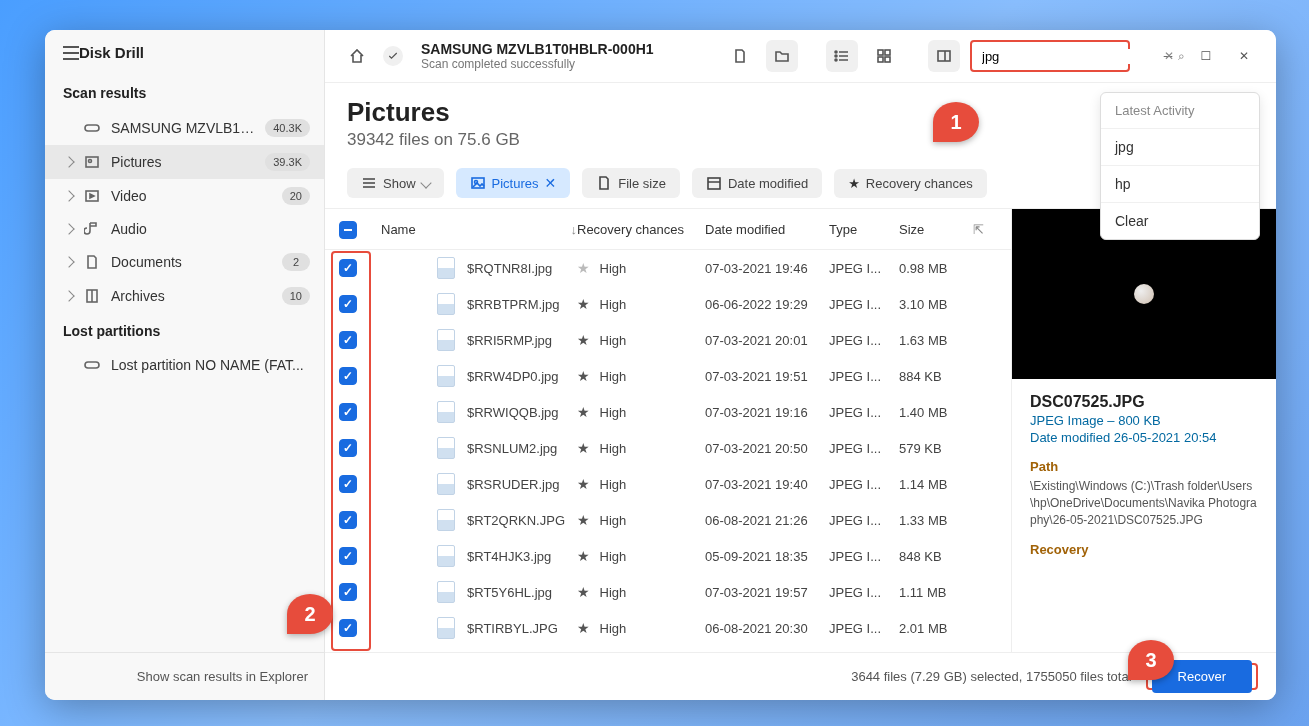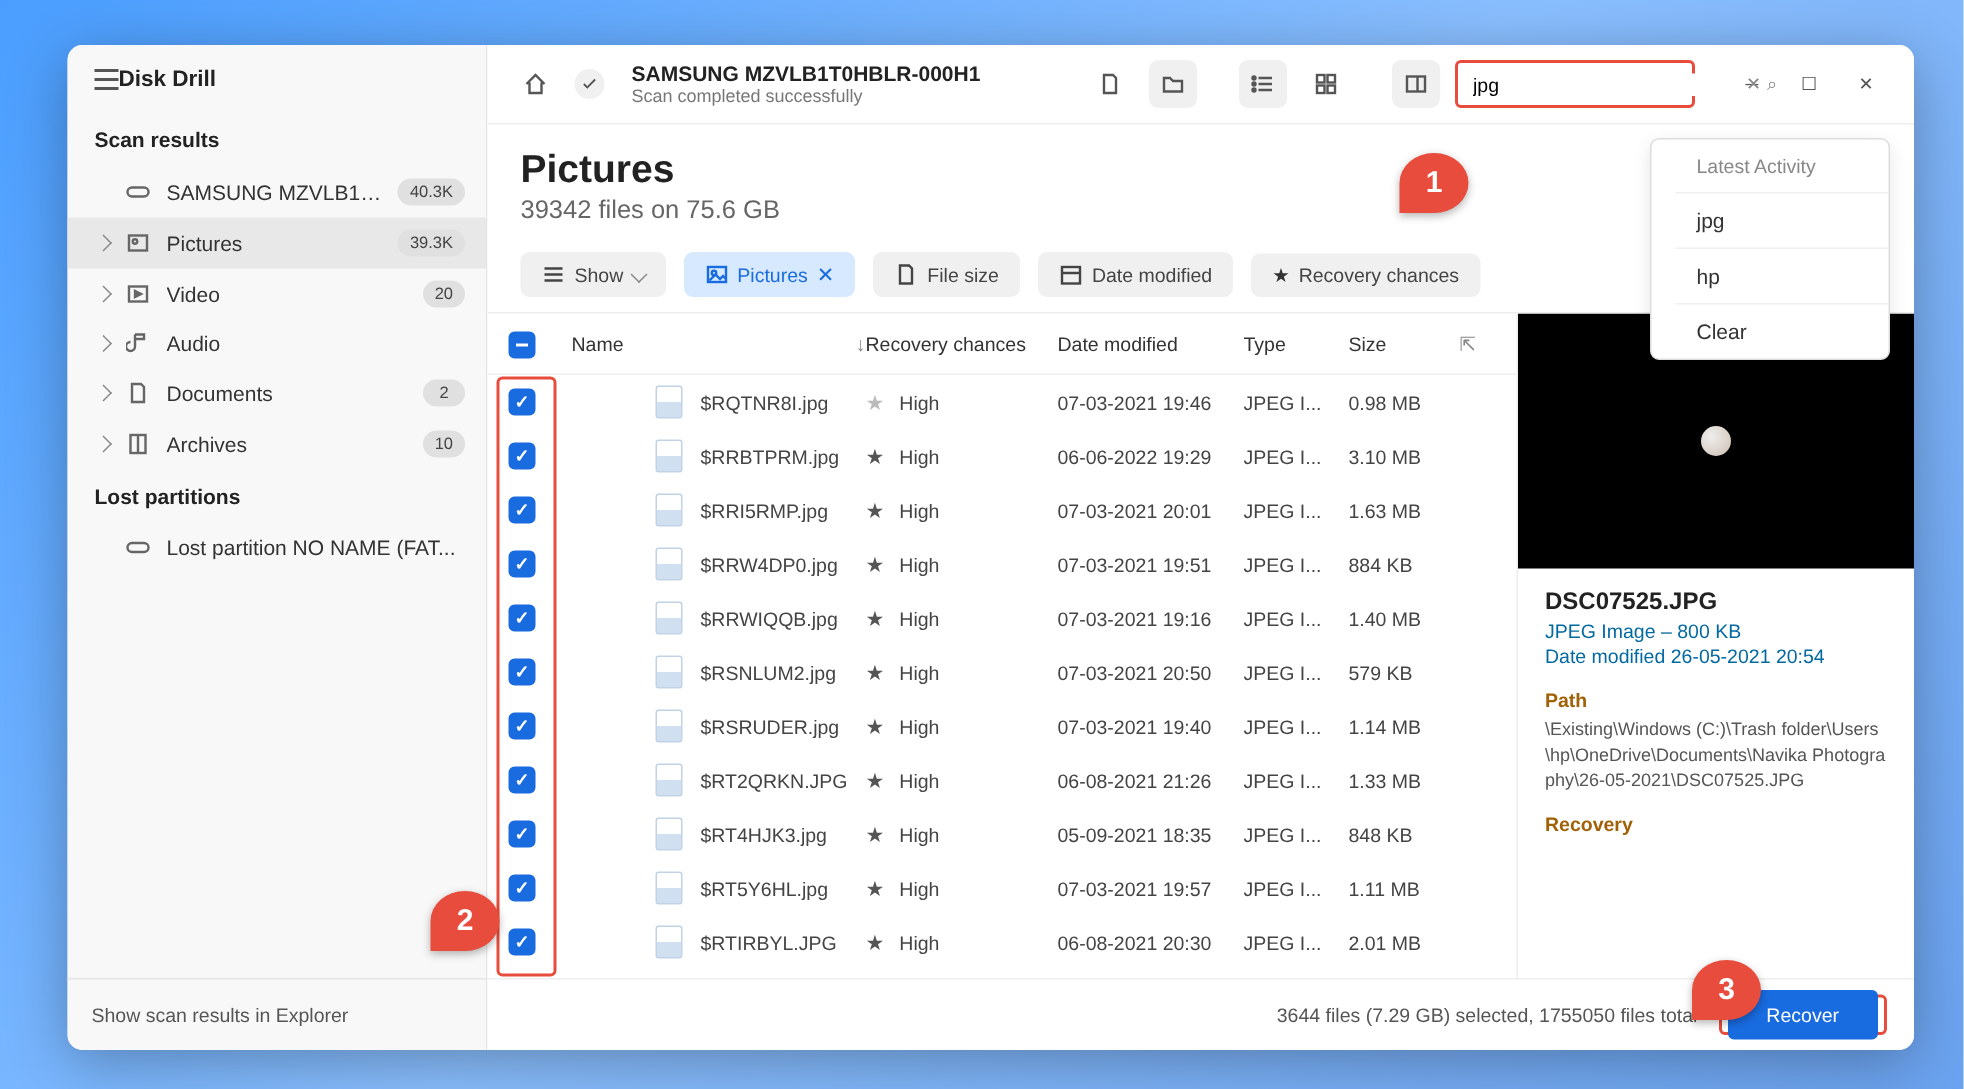--- a/index.html
+++ b/index.html
@@ -13,32 +13,32 @@
 .sidebar-nav { padding: 6px 0; }
 .nav-item { display: flex; align-items: center; padding: 10px 18px 10px 30px; gap: 14px; cursor: pointer; font-size: 14px; color: #333; }
 .nav-section { padding: 10px 18px; font-size: 14px; font-weight: 600; color: #222; }
 .tree-item { display: flex; align-items: center; padding: 8px 14px 8px 20px; gap: 10px; cursor: pointer; font-size: 14px; color: #333; }
 .tree-item.active { background: #e8e8e8; }
 .chev { width: 8px; height: 8px; border-right: 1.5px solid #888; border-bottom: 1.5px solid #888; transform: rotate(-45deg); flex-shrink: 0; }
 .chev.down { transform: rotate(45deg); }
 .tree-icon { width: 18px; display: flex; justify-content: center; color: #666; }
 .tree-label { flex: 1; white-space: nowrap; overflow: hidden; text-overflow: ellipsis; }
 .badge { background: #e0e0e0; color: #444; font-size: 11px; padding: 3px 8px; border-radius: 10px; min-width: 28px; text-align: center; }
-.sidebar-footer { margin-top: auto; padding: 16px; text-align: left; font-size: 13px; color: #555; border-top: 1px solid #e5e5e5; cursor: pointer; }
+.sidebar-footer { margin-top: auto; padding: 16px; text-align: right; font-size: 13px; color: #555; border-top: 1px solid #e5e5e5; cursor: pointer; }
 .main { flex: 1; display: flex; flex-direction: column; background: #fff; overflow: hidden; }
 .topbar { display: flex; align-items: center; padding: 10px 16px; gap: 10px; border-bottom: 1px solid #eee; }
 .tb-btn { width: 32px; height: 32px; display: flex; align-items: center; justify-content: center; border-radius: 6px; cursor: pointer; color: #555; }
 .tb-btn.filled { background: #f0f0f0; }
 .drive-info { flex: 1; margin-left: 8px; }
 .drive-name { font-size: 14px; font-weight: 600; color: #222; }
 .drive-status { font-size: 12px; color: #777; }
 .search-box { position: relative; width: 160px; height: 32px; border: 2.5px solid #e74c3c; border-radius: 4px; display: flex; align-items: center; padding: 0 6px; }
 .search-input { border: none; outline: none; flex: 1; font-size: 13px; padding: 0 4px; }
 .search-ctrl { cursor: pointer; color: #888; font-size: 12px; padding: 2px; }
-.search-dropdown { position: absolute; right: 16px; top: 62px; width: 160px; background: #fff; border: 1px solid #ddd; border-radius: 6px; box-shadow: 0 4px 12px rgba(0,0,0,0.1); z-index: 10; padding-left: 16px; }
+.search-dropdown { position: absolute; right: 16px; top: 62px; width: 160px; background: #fff; border: 1px solid #ddd; border-radius: 6px; box-shadow: 0 4px 12px rgba(0,0,0,0.1); z-index: 10; }
 .dd-header { padding: 10px 14px; font-size: 13px; color: #888; }
 .dd-item { padding: 10px 14px; font-size: 14px; color: #333; cursor: pointer; border-top: 1px solid #f0f0f0; }
 .win-controls { display: flex; gap: 6px; margin-left: 12px; }
 .win-ctrl { width: 32px; height: 24px; display: flex; align-items: center; justify-content: center; cursor: pointer; color: #555; font-size: 12px; }
 .content-header { padding: 14px 22px; }
 .page-title { font-size: 26px; font-weight: 600; color: #222; }
 .page-sub { font-size: 17px; color: #666; margin-top: 2px; }
 .filters { display: flex; align-items: center; padding: 4px 22px 10px; gap: 12px; }
 .filter-chip { display: flex; align-items: center; gap: 6px; padding: 7px 14px; border-radius: 6px; background: #f0f0f0; cursor: pointer; font-size: 13px; color: #444; }
 .filter-chip.primary { background: #d6e9ff; color: #196be0; }

